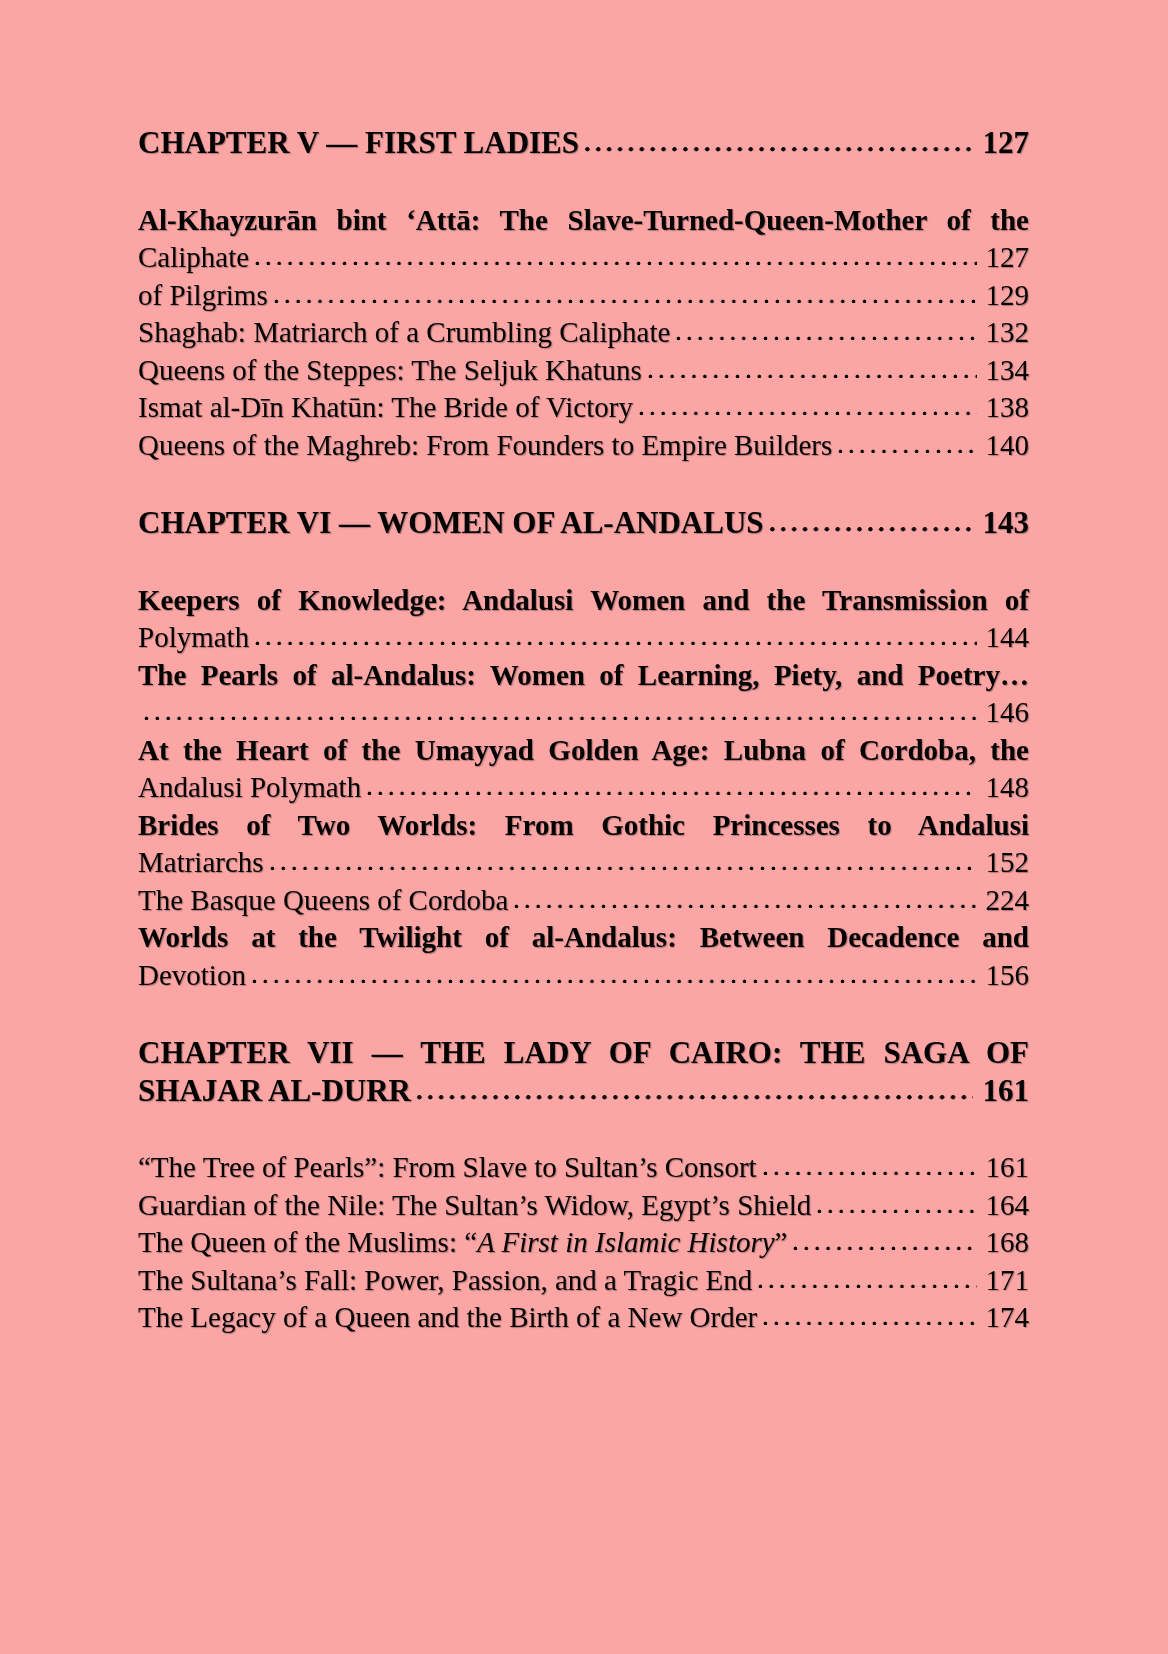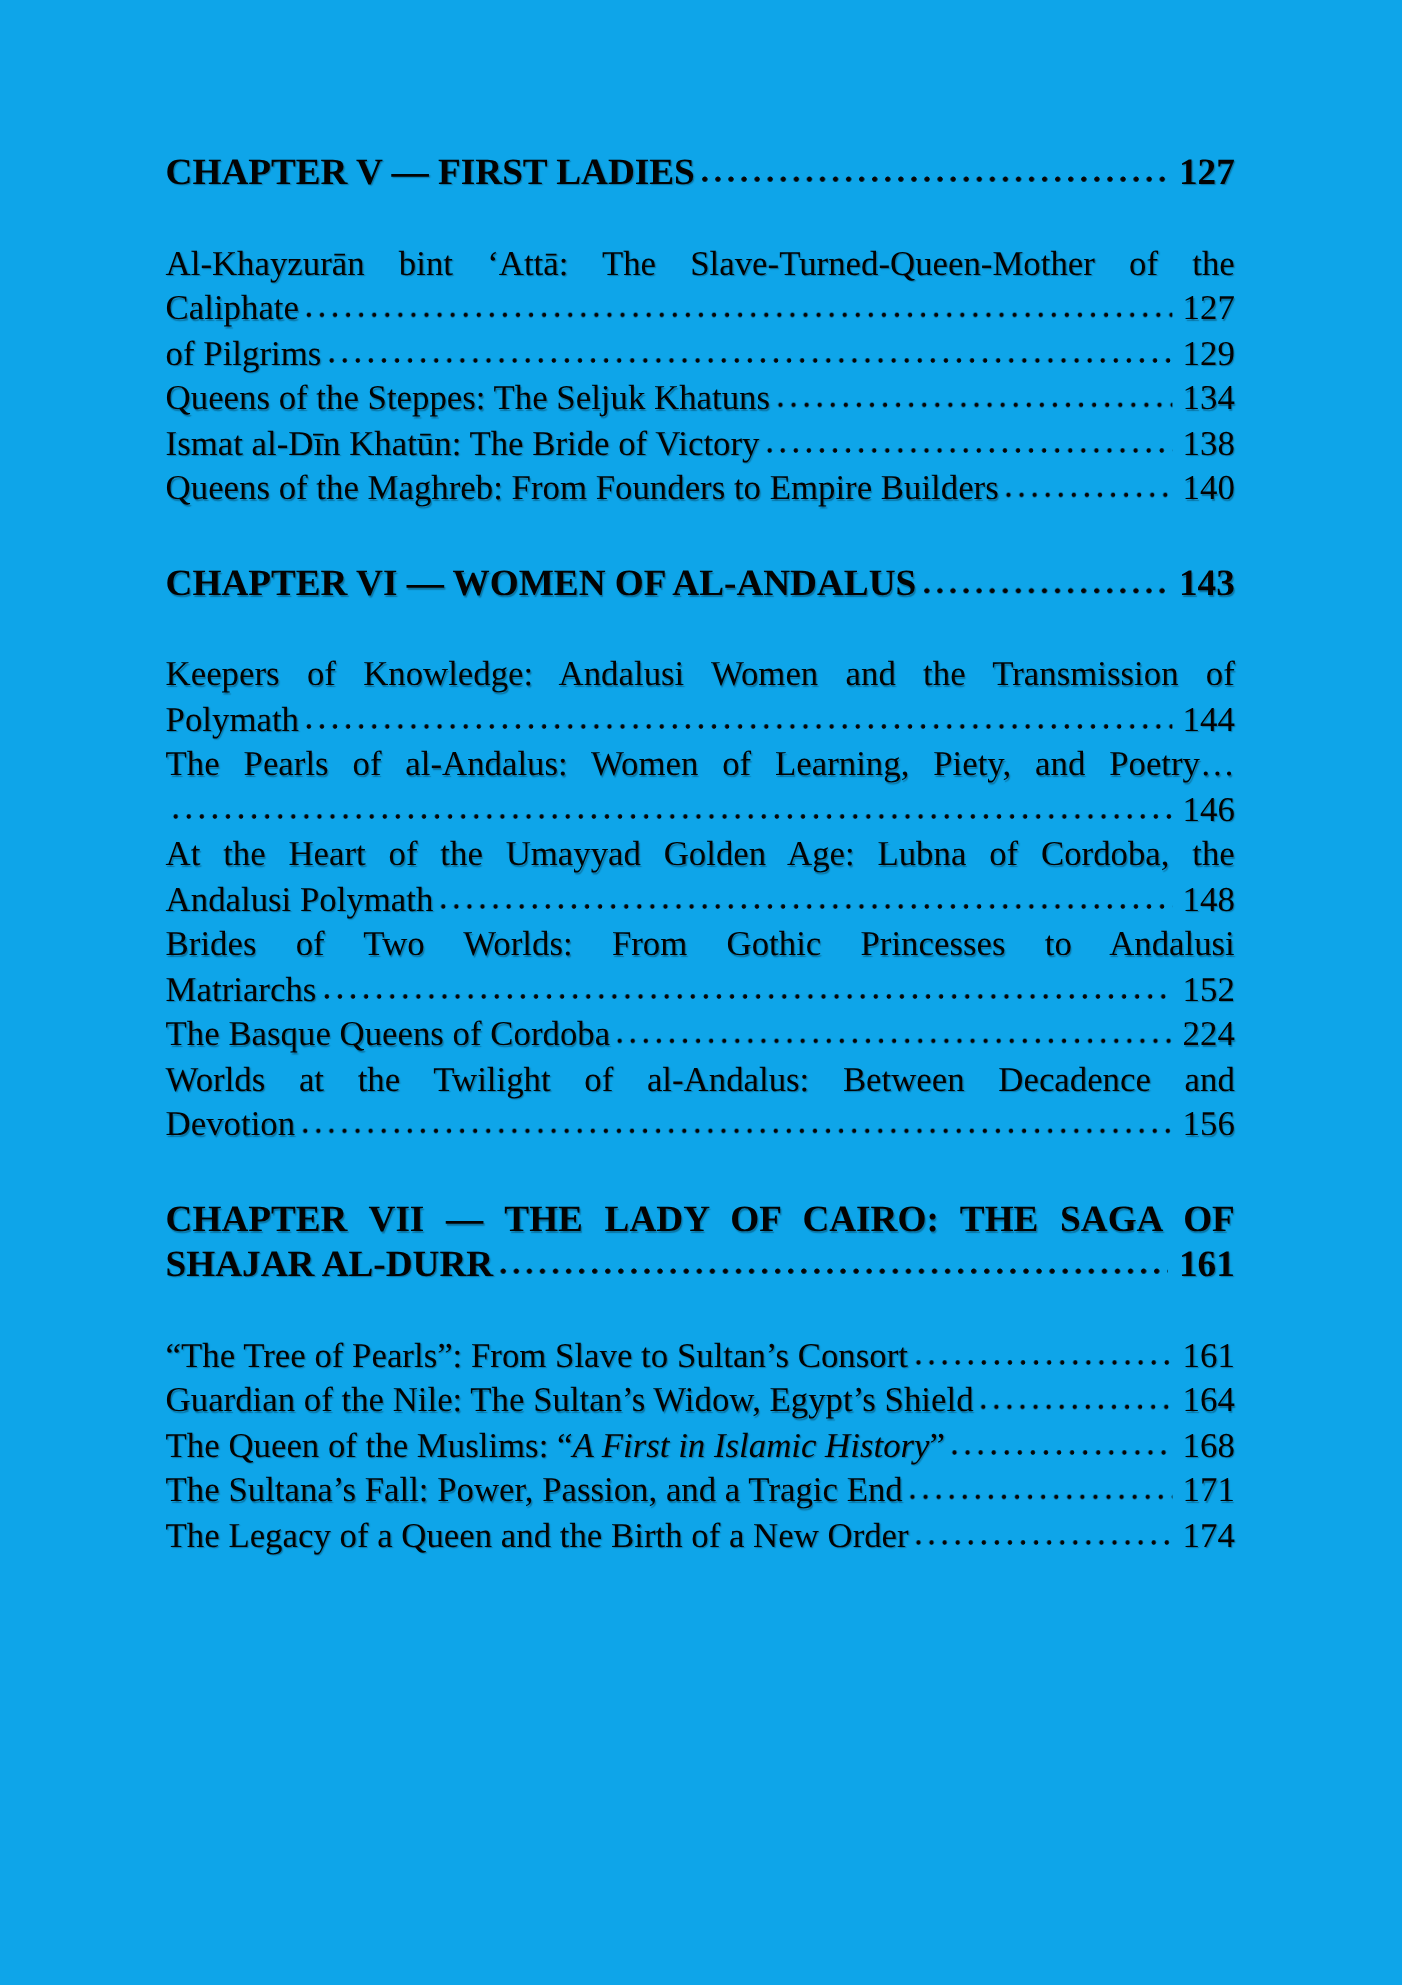--- a/index.html
+++ b/index.html
@@ -1,30 +1,30 @@
 <!DOCTYPE html>
 <html><head>
 <meta charset="utf-8">
 <style>
   * { box-sizing: border-box; }
   html, body { margin: 0; padding: 0; background: #ffffff; }
   .page {
     position: relative;
     width: 1168px;
     height: 1654px;
-    background: #0ea5e9;
+    background: #fca5a5;
     color: #030303;
     padding: 124px 139px 4px 138px;
     font-family: "Liberation Serif", "DejaVu Serif", serif;
     font-size: 29px;
     line-height: 37.5px;
     overflow: hidden;
   }
   .line { text-shadow: 1px 1.4px 1px rgba(0,0,0,0.30); }
-  .line.justify { text-align: justify; text-align-last: justify; }
+  .line.justify { text-align: justify; text-align-last: justify; font-weight: bold; }
   .line.final { display: flex; align-items: baseline; }
   .line.final .line-text { white-space: nowrap; flex: 0 0 auto; }
   .seg.italic { font-style: italic; }
   .leader {
     flex: 1 1 auto;
     min-width: 20px;
     height: 7px;
     margin: 0 9px 0 3px;
     background-image: radial-gradient(circle at 5.4px 3.4px, #060606 1.55px, rgba(0,0,0,0) 2.15px);
     background-size: 10.9px 7px;
@@ -63,20 +63,27 @@
           </div>
           <div class="entry">
             <div class="line final">
               <span class="line-text"><span class="seg">of Pilgrims</span></span>
               <span class="leader"></span>
               <span class="pagenum">129</span>
             </div>
           </div>
           <div class="entry">
             <div class="line final">
+              <span class="line-text"><span class="seg">Shaghab: Matriarch of a Crumbling Caliphate</span></span>
+              <span class="leader"></span>
+              <span class="pagenum">132</span>
+            </div>
+          </div>
+          <div class="entry">
+            <div class="line final">
               <span class="line-text"><span class="seg">Queens of the Steppes: The Seljuk Khatuns</span></span>
               <span class="leader"></span>
               <span class="pagenum">134</span>
             </div>
           </div>
           <div class="entry">
             <div class="line final">
               <span class="line-text"><span class="seg">Ismat al-Dīn Khatūn: The Bride of Victory</span></span>
               <span class="leader"></span>
               <span class="pagenum">138</span>

